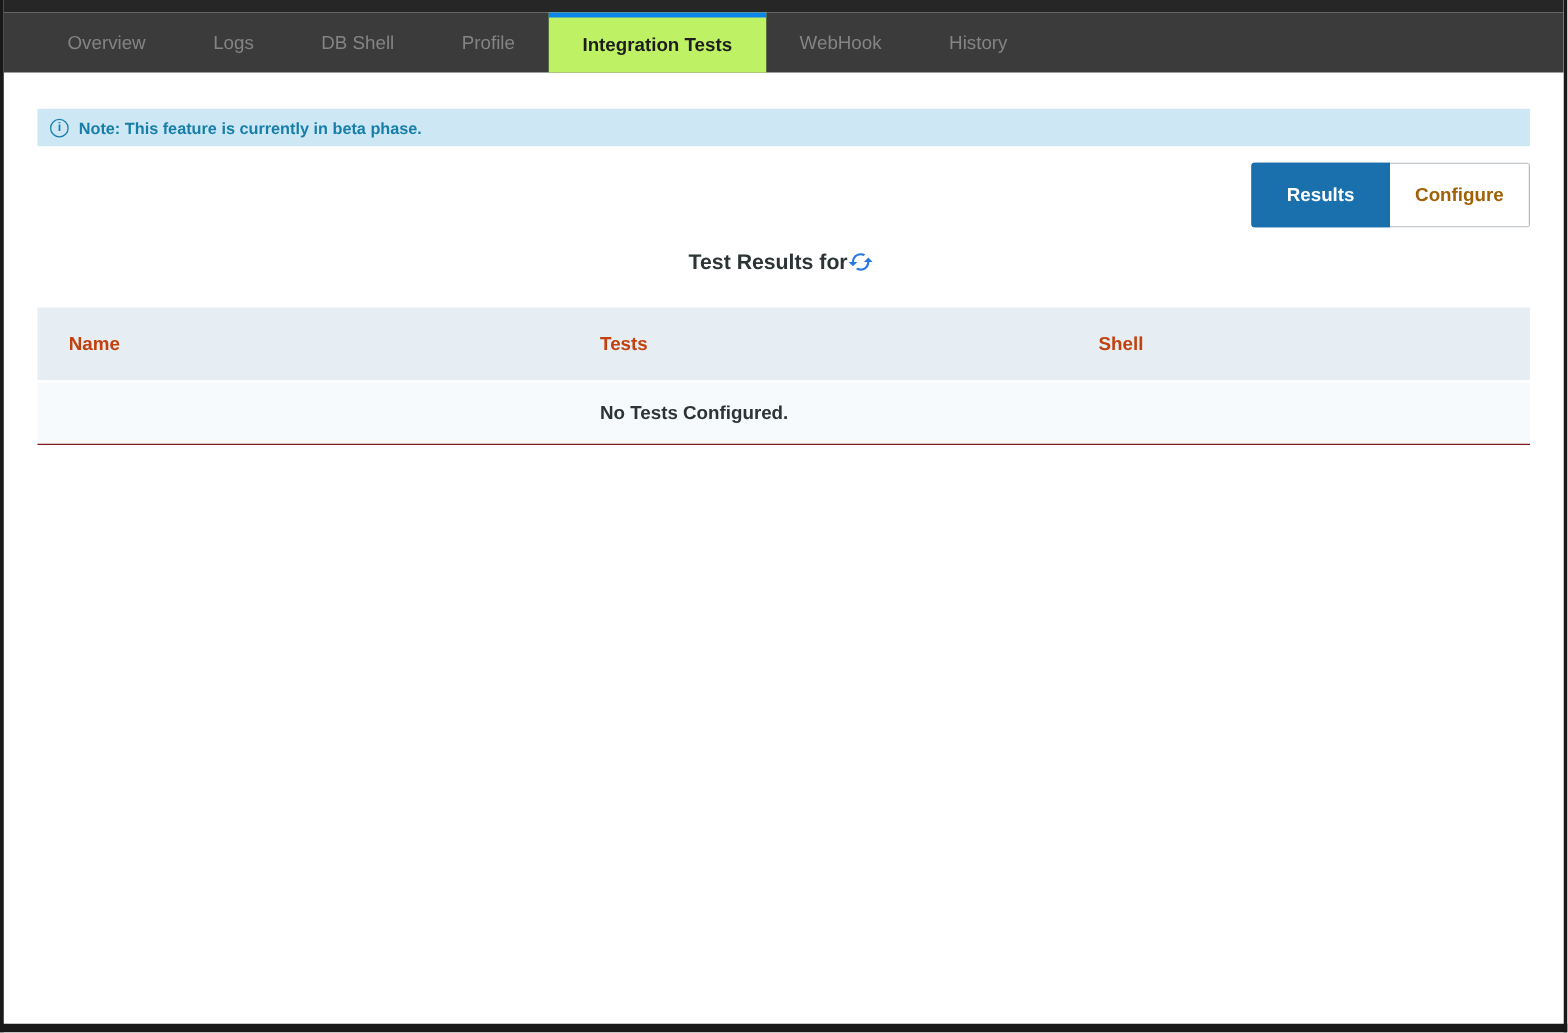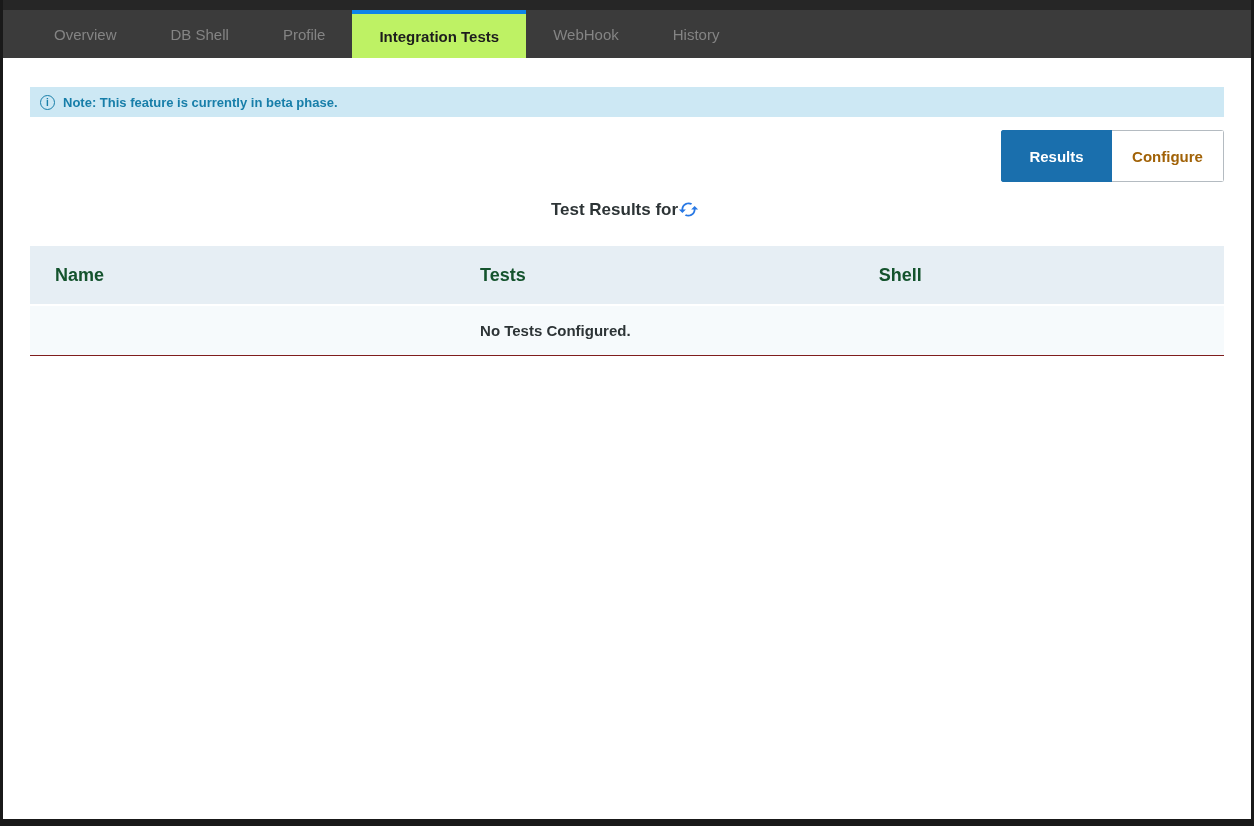--- a/index.html
+++ b/index.html
@@ -134,22 +134,22 @@
   .results-table {
     margin: 26px 27px 0 27px;
   }
   .t-row {
     display: flex;
     align-items: center;
   }
   .t-header {
     height: 58px;
     background: #e6eef4;
-    color: #14532d;
-    font-size: 18px;
+    color: #c2410c;
+    font-size: 15px;
     font-weight: 600;
   }
   .t-body-row {
     height: 52px;
     background: #f6fafc;
     border-top: 2px solid #ffffff;
     border-bottom: 1px solid #7f1d1d;
   }
   .t-cell { padding-left: 25px; }
   .col-name   { width: 35.6%; }
@@ -163,20 +163,21 @@
 </style>
 </head>
 <body>
 
 <div class="window">
 
   <div class="top-strip"></div>
 
   <nav class="navbar">
     <div class="nav-tab">Overview</div>
+    <div class="nav-tab">Logs</div>
     <div class="nav-tab">DB Shell</div>
     <div class="nav-tab">Profile</div>
     <div class="nav-tab active">Integration Tests</div>
     <div class="nav-tab">WebHook</div>
     <div class="nav-tab">History</div>
   </nav>
 
   <div class="banner">
     <span class="info-icon">i</span>
     <span>Note: This feature is currently in beta phase.</span>

